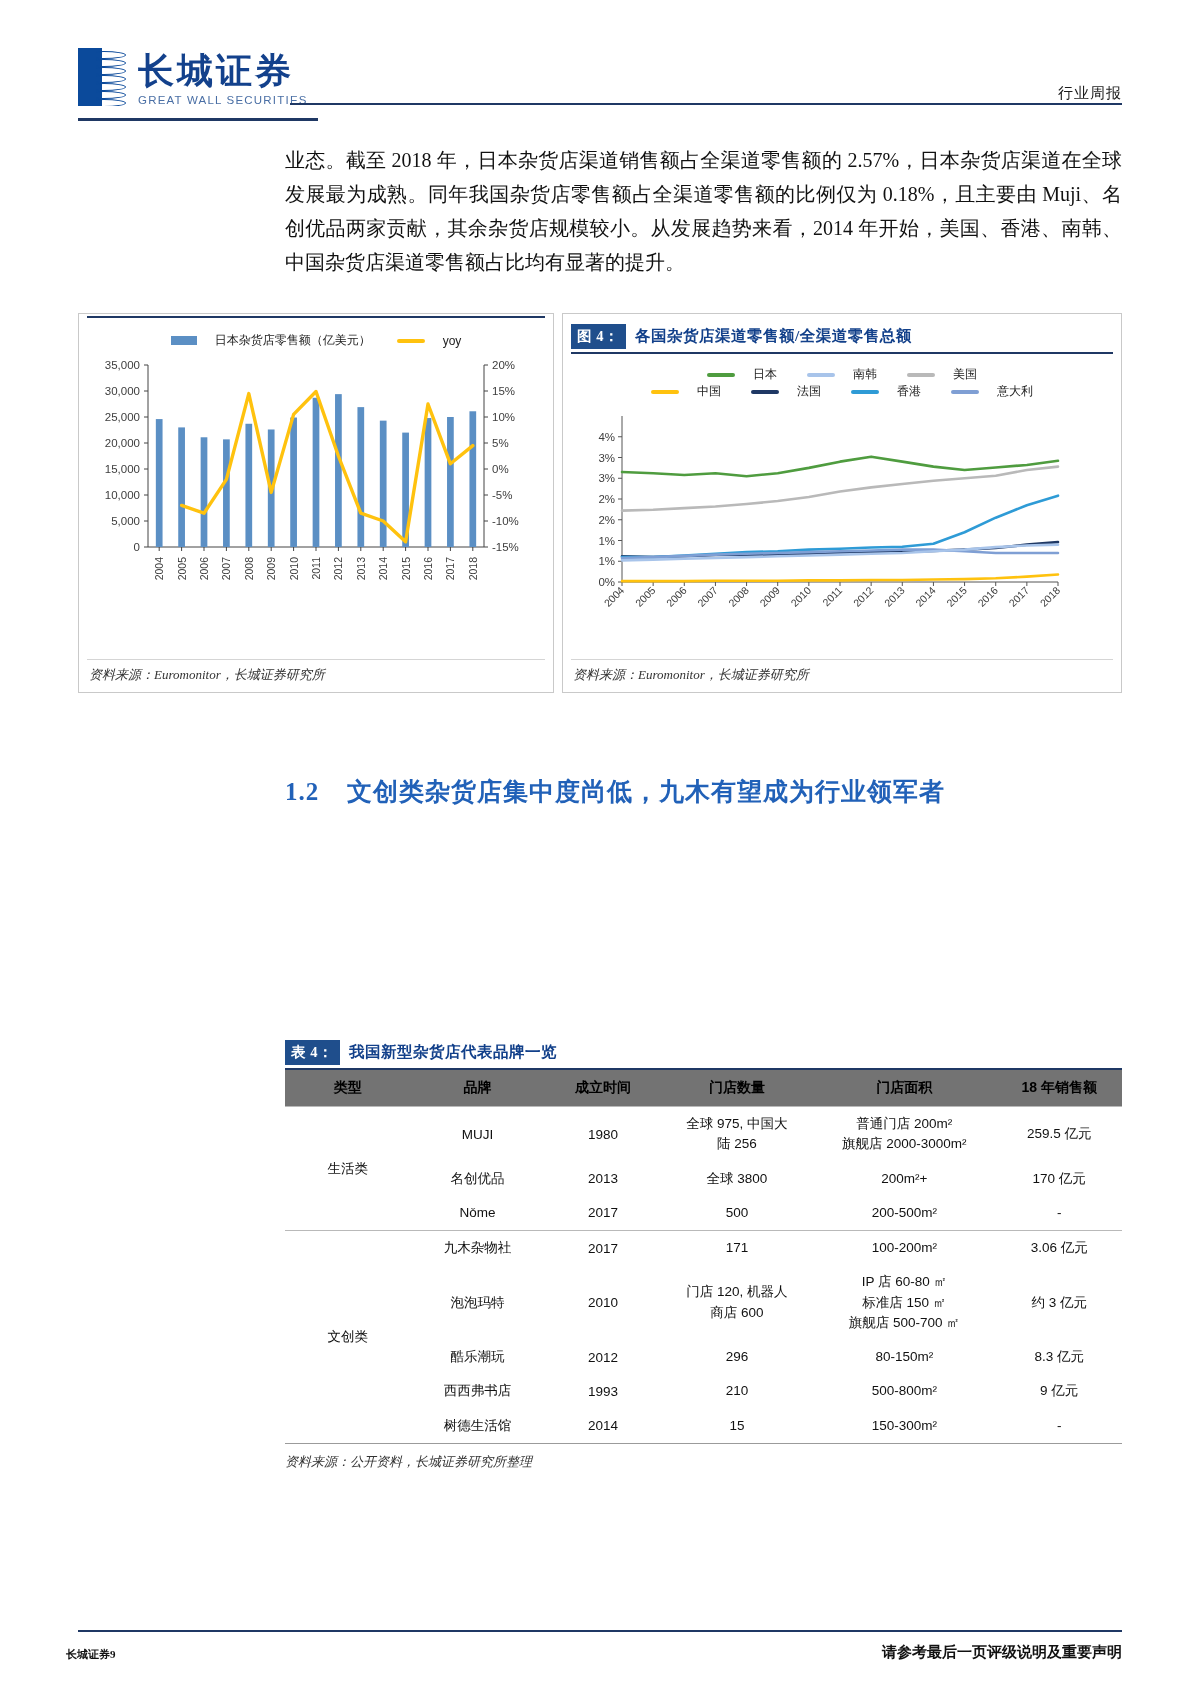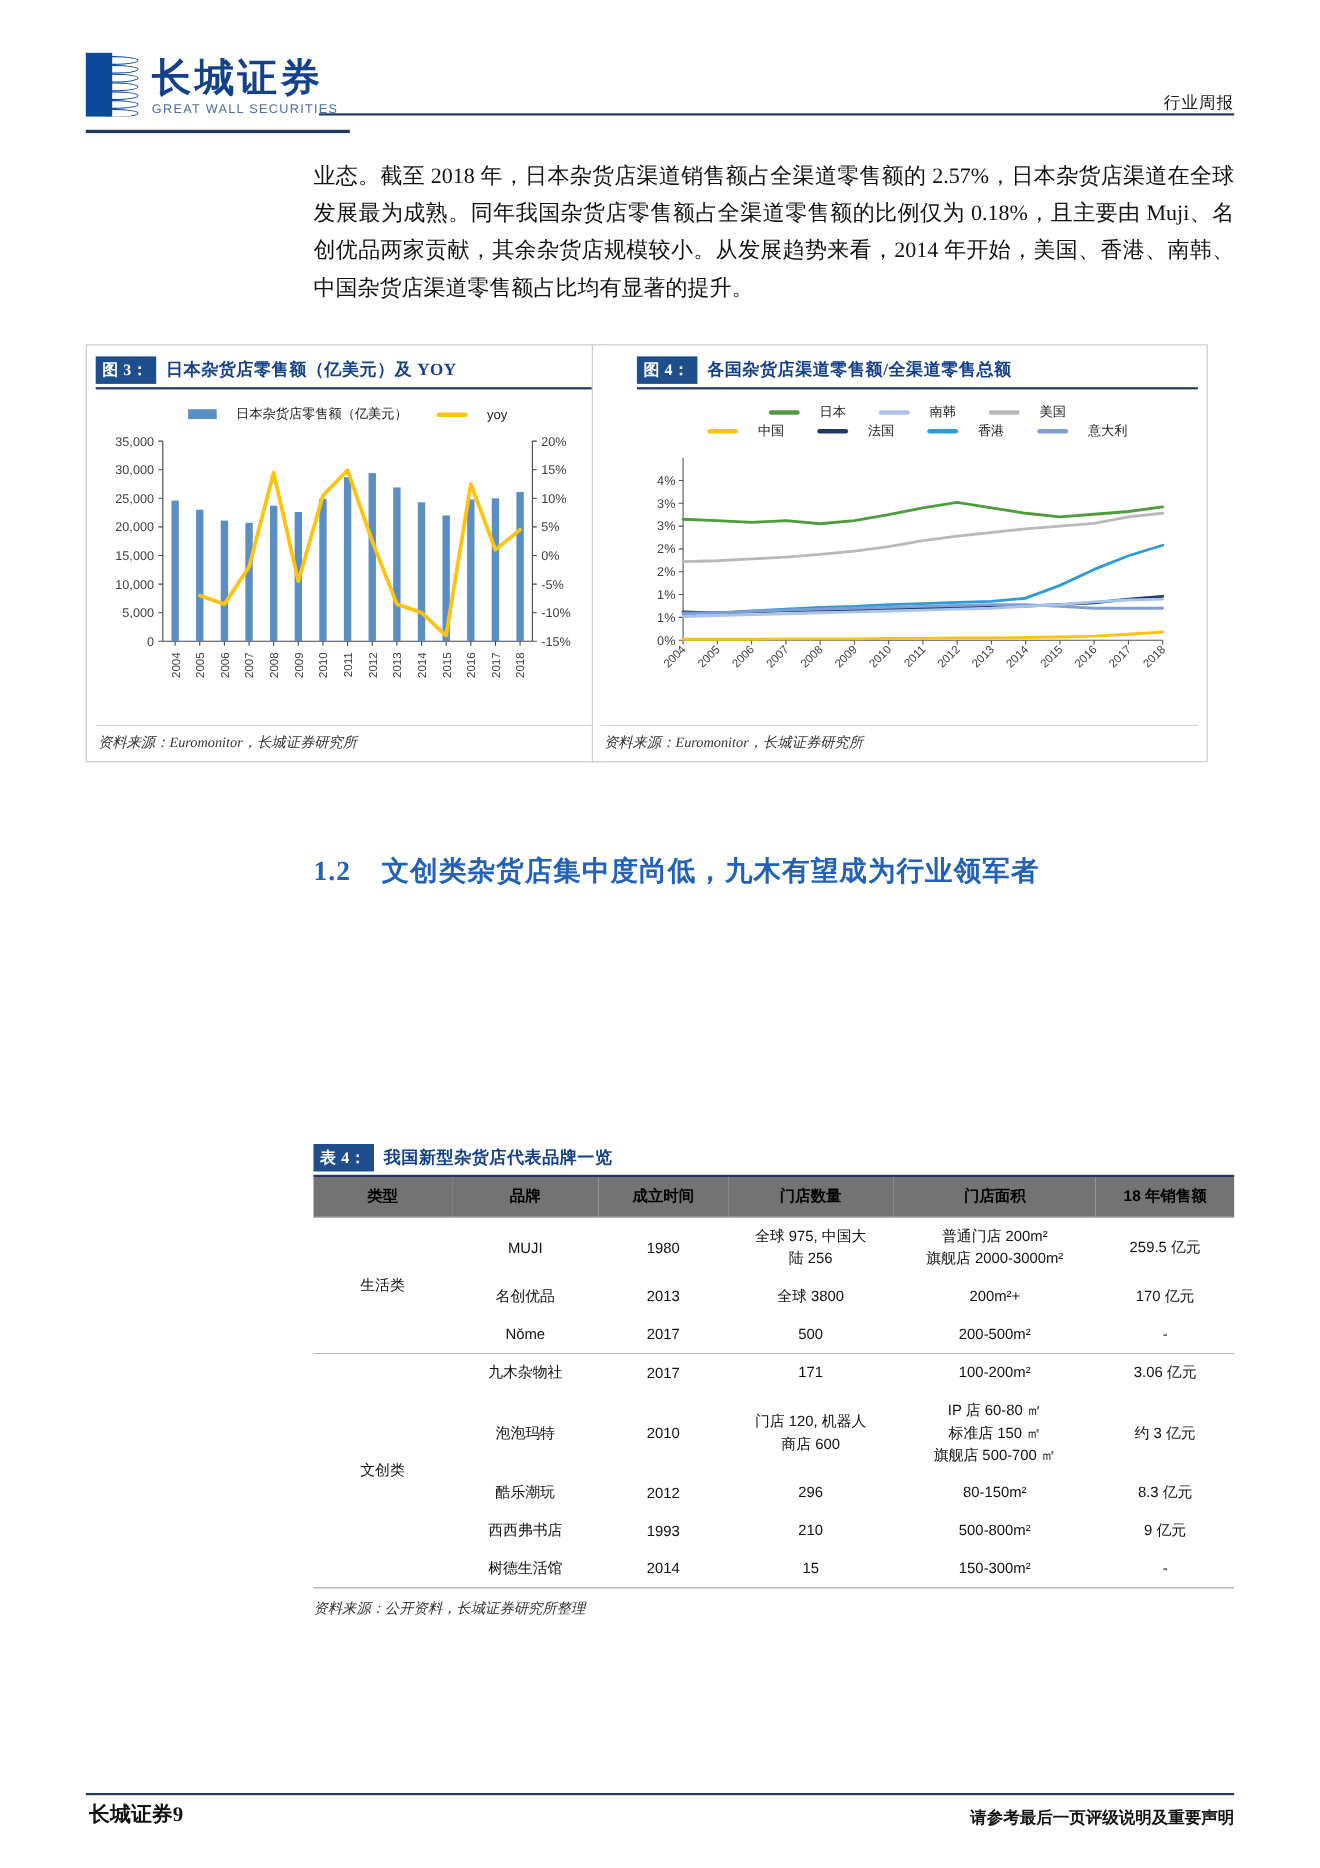--- a/index.html
+++ b/index.html
@@ -79,21 +79,21 @@
   }
   table.data td { padding: 7px 4px; text-align: center; vertical-align: middle; border: none; }
   table.data tr.grp-top td { border-top: 1px solid #b9b9b9; }
   .tbl-top-rule { height: 2px; background: #1f3864; }
   .tbl-bottom-rule { height: 1px; background: #9b9b9b; }
   .tbl-source { font-style: italic; font-size: 13px; color: #333; font-family: "Liberation Serif", serif; padding-top: 9px; }
   .cell-stack span { display: block; line-height: 1.5; }
 
   
   .footer-rule { position: absolute; left: 78px; right: 78px; bottom: 66px; height: 2px; background: #1f3864; }
-  .footer-left { position: absolute; left: 81px; bottom: 36px; font-size: 19px; font-weight: 700; color: #111; font-family: "Liberation Serif", serif; }
+  .footer-left { position: absolute; left: 66px; bottom: 36px; font-size: 11px; font-weight: 700; color: #111; font-family: "Liberation Serif", serif; }
   .footer-right { position: absolute; right: 78px; bottom: 36px; font-size: 15px; font-weight: 700; color: #111; font-family: "Liberation Serif", serif; }
 </style>
 </head>
 <body>
 
 <div class="page">
 
   <div class="header">
     <div class="logo-wrap">
       <div class="logo-mark">
@@ -114,23 +114,20 @@
       </div>
     </div>
     <div class="header-right">行业周报</div>
     <div class="header-rule-short"></div>
     <div class="header-rule-long"></div>
   </div>
 
   <div class="body-para" style="top:143px;">业态。截至 2018 年，日本杂货店渠道销售额占全渠道零售额的 2.57%，日本杂货店渠道在全球发展最为成熟。同年我国杂货店零售额占全渠道零售额的比例仅为 0.18%，且主要由 Muji、名创优品两家贡献，其余杂货店规模较小。从发展趋势来看，2014 年开始，美国、香港、南韩、中国杂货店渠道零售额占比均有显著的提升。</div>
 
   <div class="fig-box" style="left:78px; top:313px; width:476px; height:380px;">
-    <div class="fig-title-bar">
-      <span class="fig-num">图 3：</span><span class="fig-caption">日本杂货店零售额（亿美元）及 YOY</span>
-    </div>
     <div class="fig-underline"></div>
 
     <div class="chart-legend" style="margin-top:14px;">
       <span class="lg-item">
         <span class="lg-swatch-bar" style="background:#5b8fc4;"></span>
         <span>日本杂货店零售额（亿美元）</span>
       </span>
       <span class="lg-item">
         <span class="lg-swatch-line" style="background:#ffc20e;"></span>
         <span>yoy</span>
@@ -218,21 +215,21 @@
         <rect x="383.43999999999994" y="60.28" width="6.72" height="135.72" fill="#5b8fc4"></rect>
         <line x1="386.79999999999995" y1="196" x2="386.79999999999995" y2="200" stroke="#444" stroke-width="1"></line>
         <text x="0" y="0" class="axis-label-sm" transform="translate(390.79999999999995,206) rotate(-90)" text-anchor="end">2018</text>
         <path d="M 95.6 154.4 L 118 162.2 L 140.39999999999998 128.39999999999998 L 162.8 42.599999999999994 L 185.2 141.4 L 207.6 63.400000000000006 L 230 40.52000000000001 L 252.39999999999998 105 L 274.79999999999995 162.2 L 297.2 170 L 319.59999999999997 190.8 L 342 53 L 364.4 112.8 L 386.79999999999995 94.6" fill="none" stroke="#ffc20e" stroke-width="3.4" stroke-linejoin="round" stroke-linecap="round"></path>
       </svg>
 
     <div class="fig-sep"></div>
     <div class="fig-source">资料来源：Euromonitor，长城证券研究所</div>
   </div>
 
-  <div class="fig-box" style="left:538px; top:313px; width:560px; height:380px;padding-left:32px;">
+  <div class="fig-box" style="left:562px; top:313px; width:560px; height:380px;">
     <div class="fig-title-bar">
       <span class="fig-num">图 4：</span><span class="fig-caption">各国杂货店渠道零售额/全渠道零售总额</span>
     </div>
     <div class="fig-underline"></div>
 
     <div style="margin-top:12px;">
       <div class="chart-legend" style="gap:30px; margin-top:7px;">
         <span class="lg-item">
           <span class="lg-swatch-line" style="background:#4f9c3f;"></span>
           <span>日本</span>

